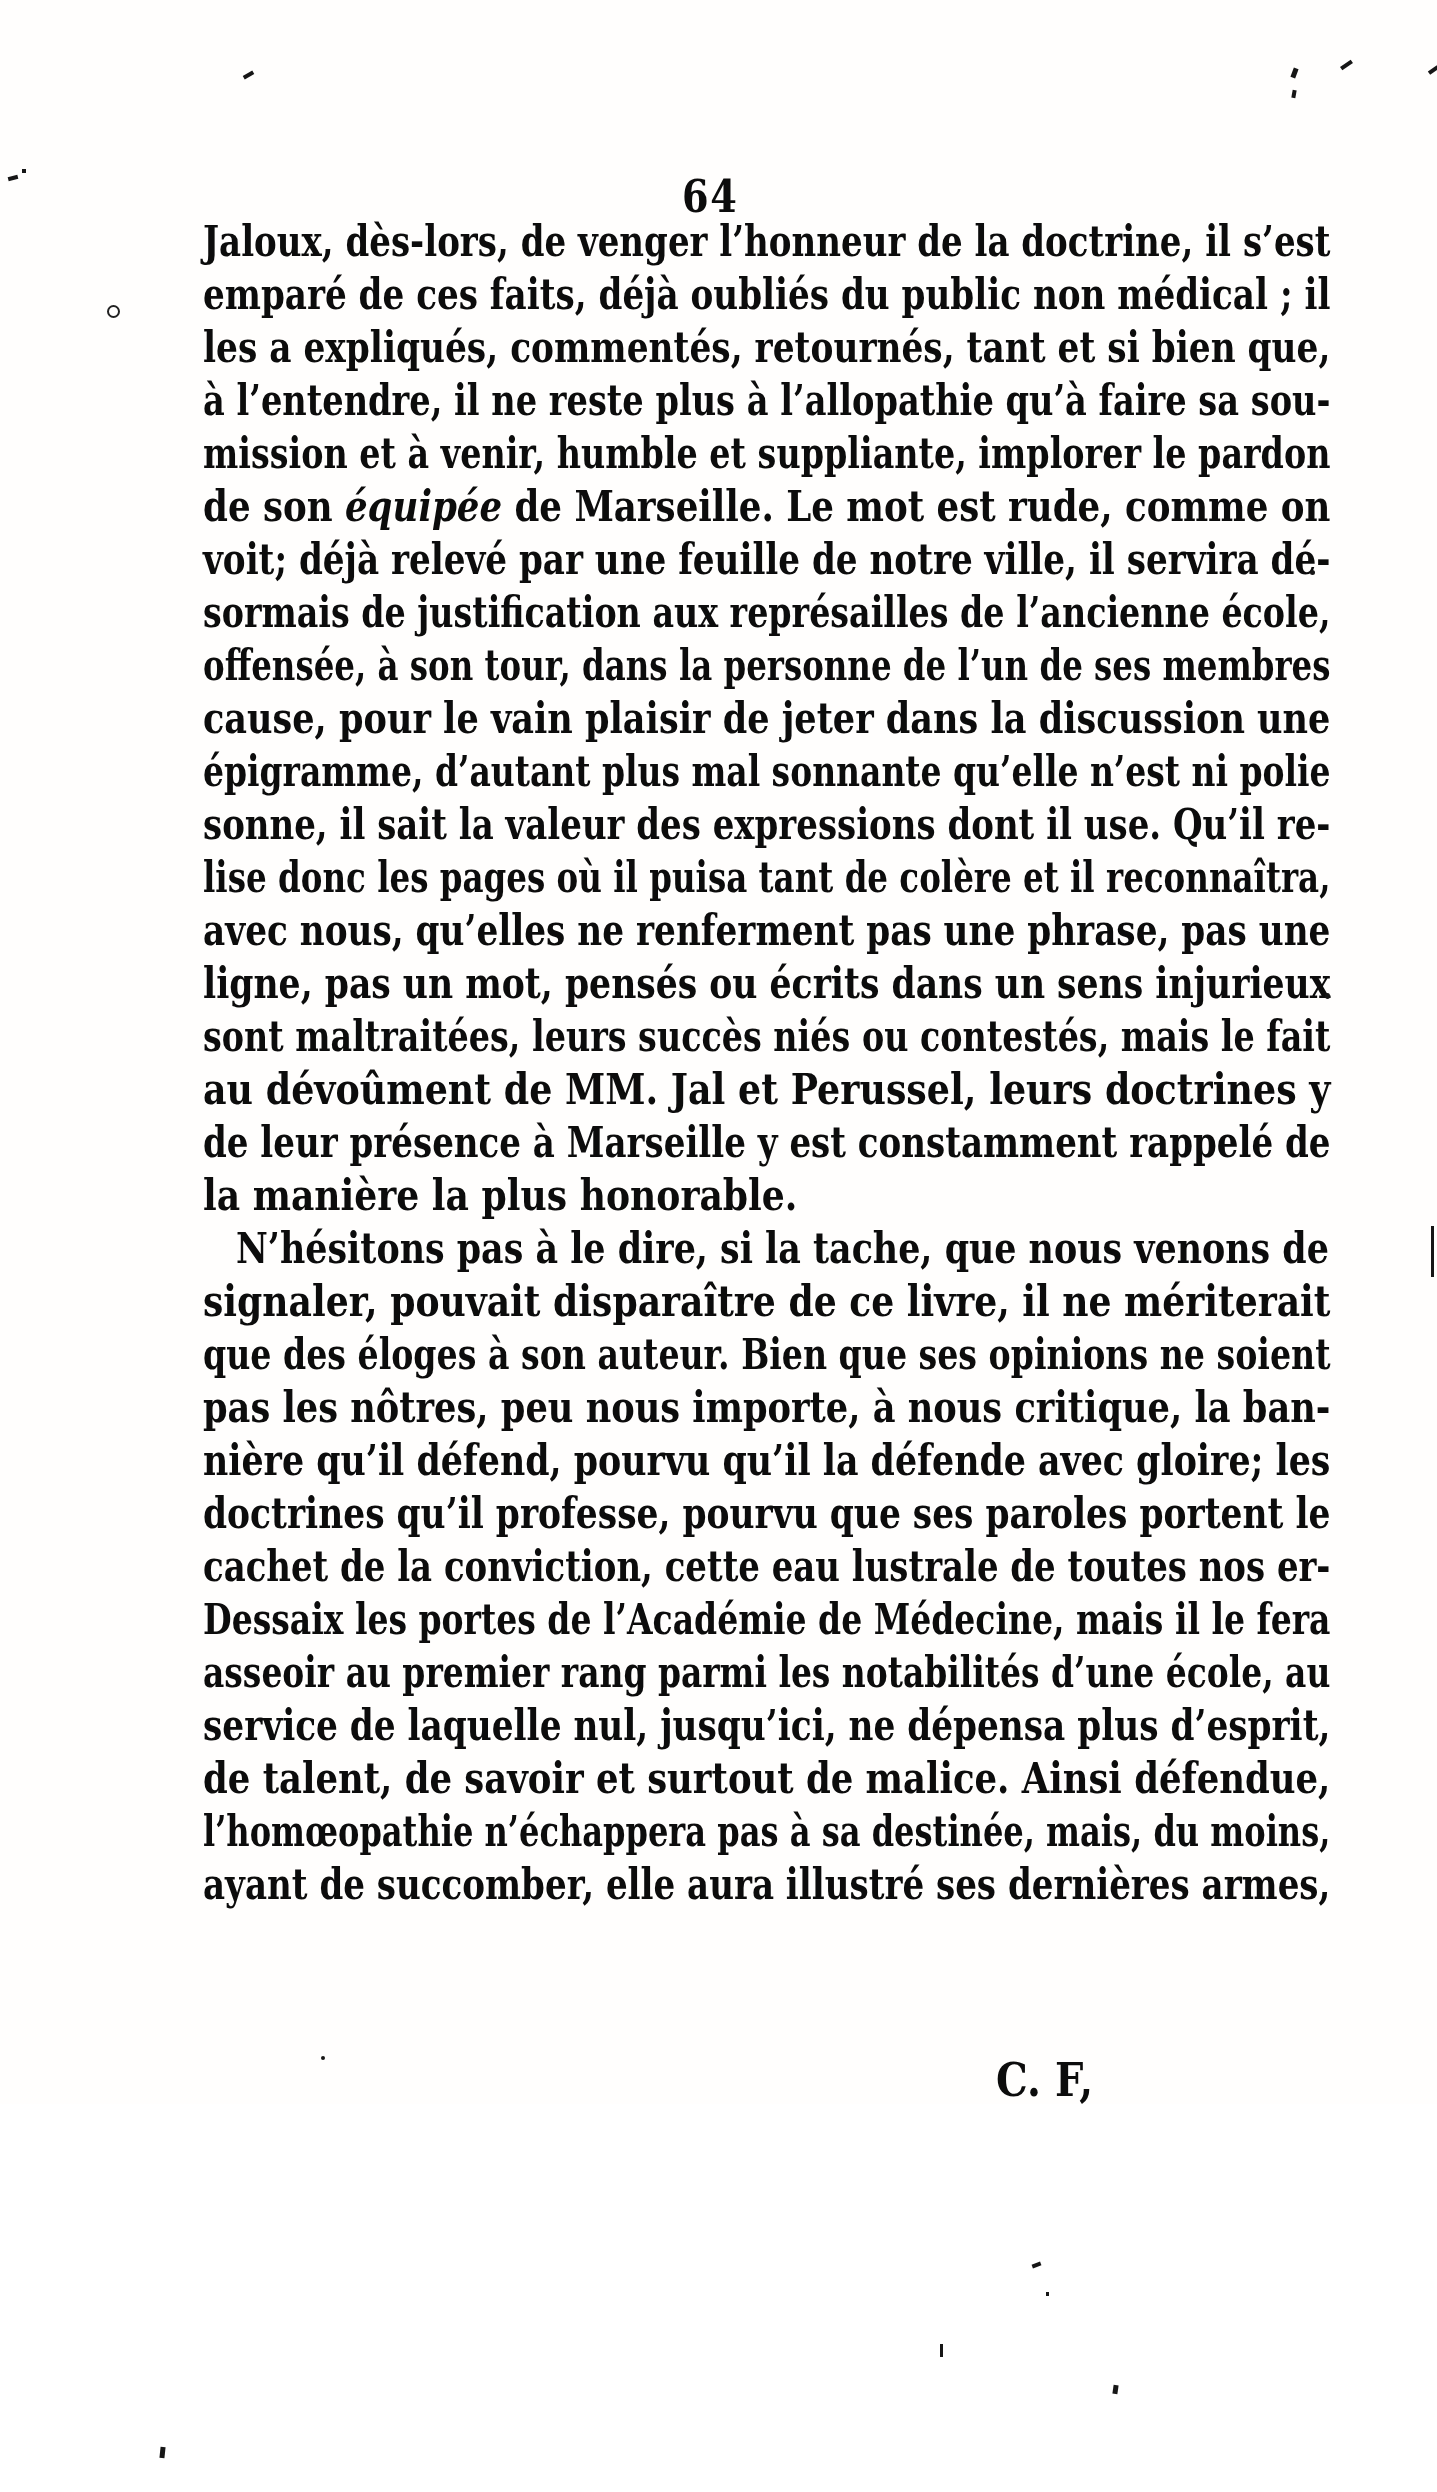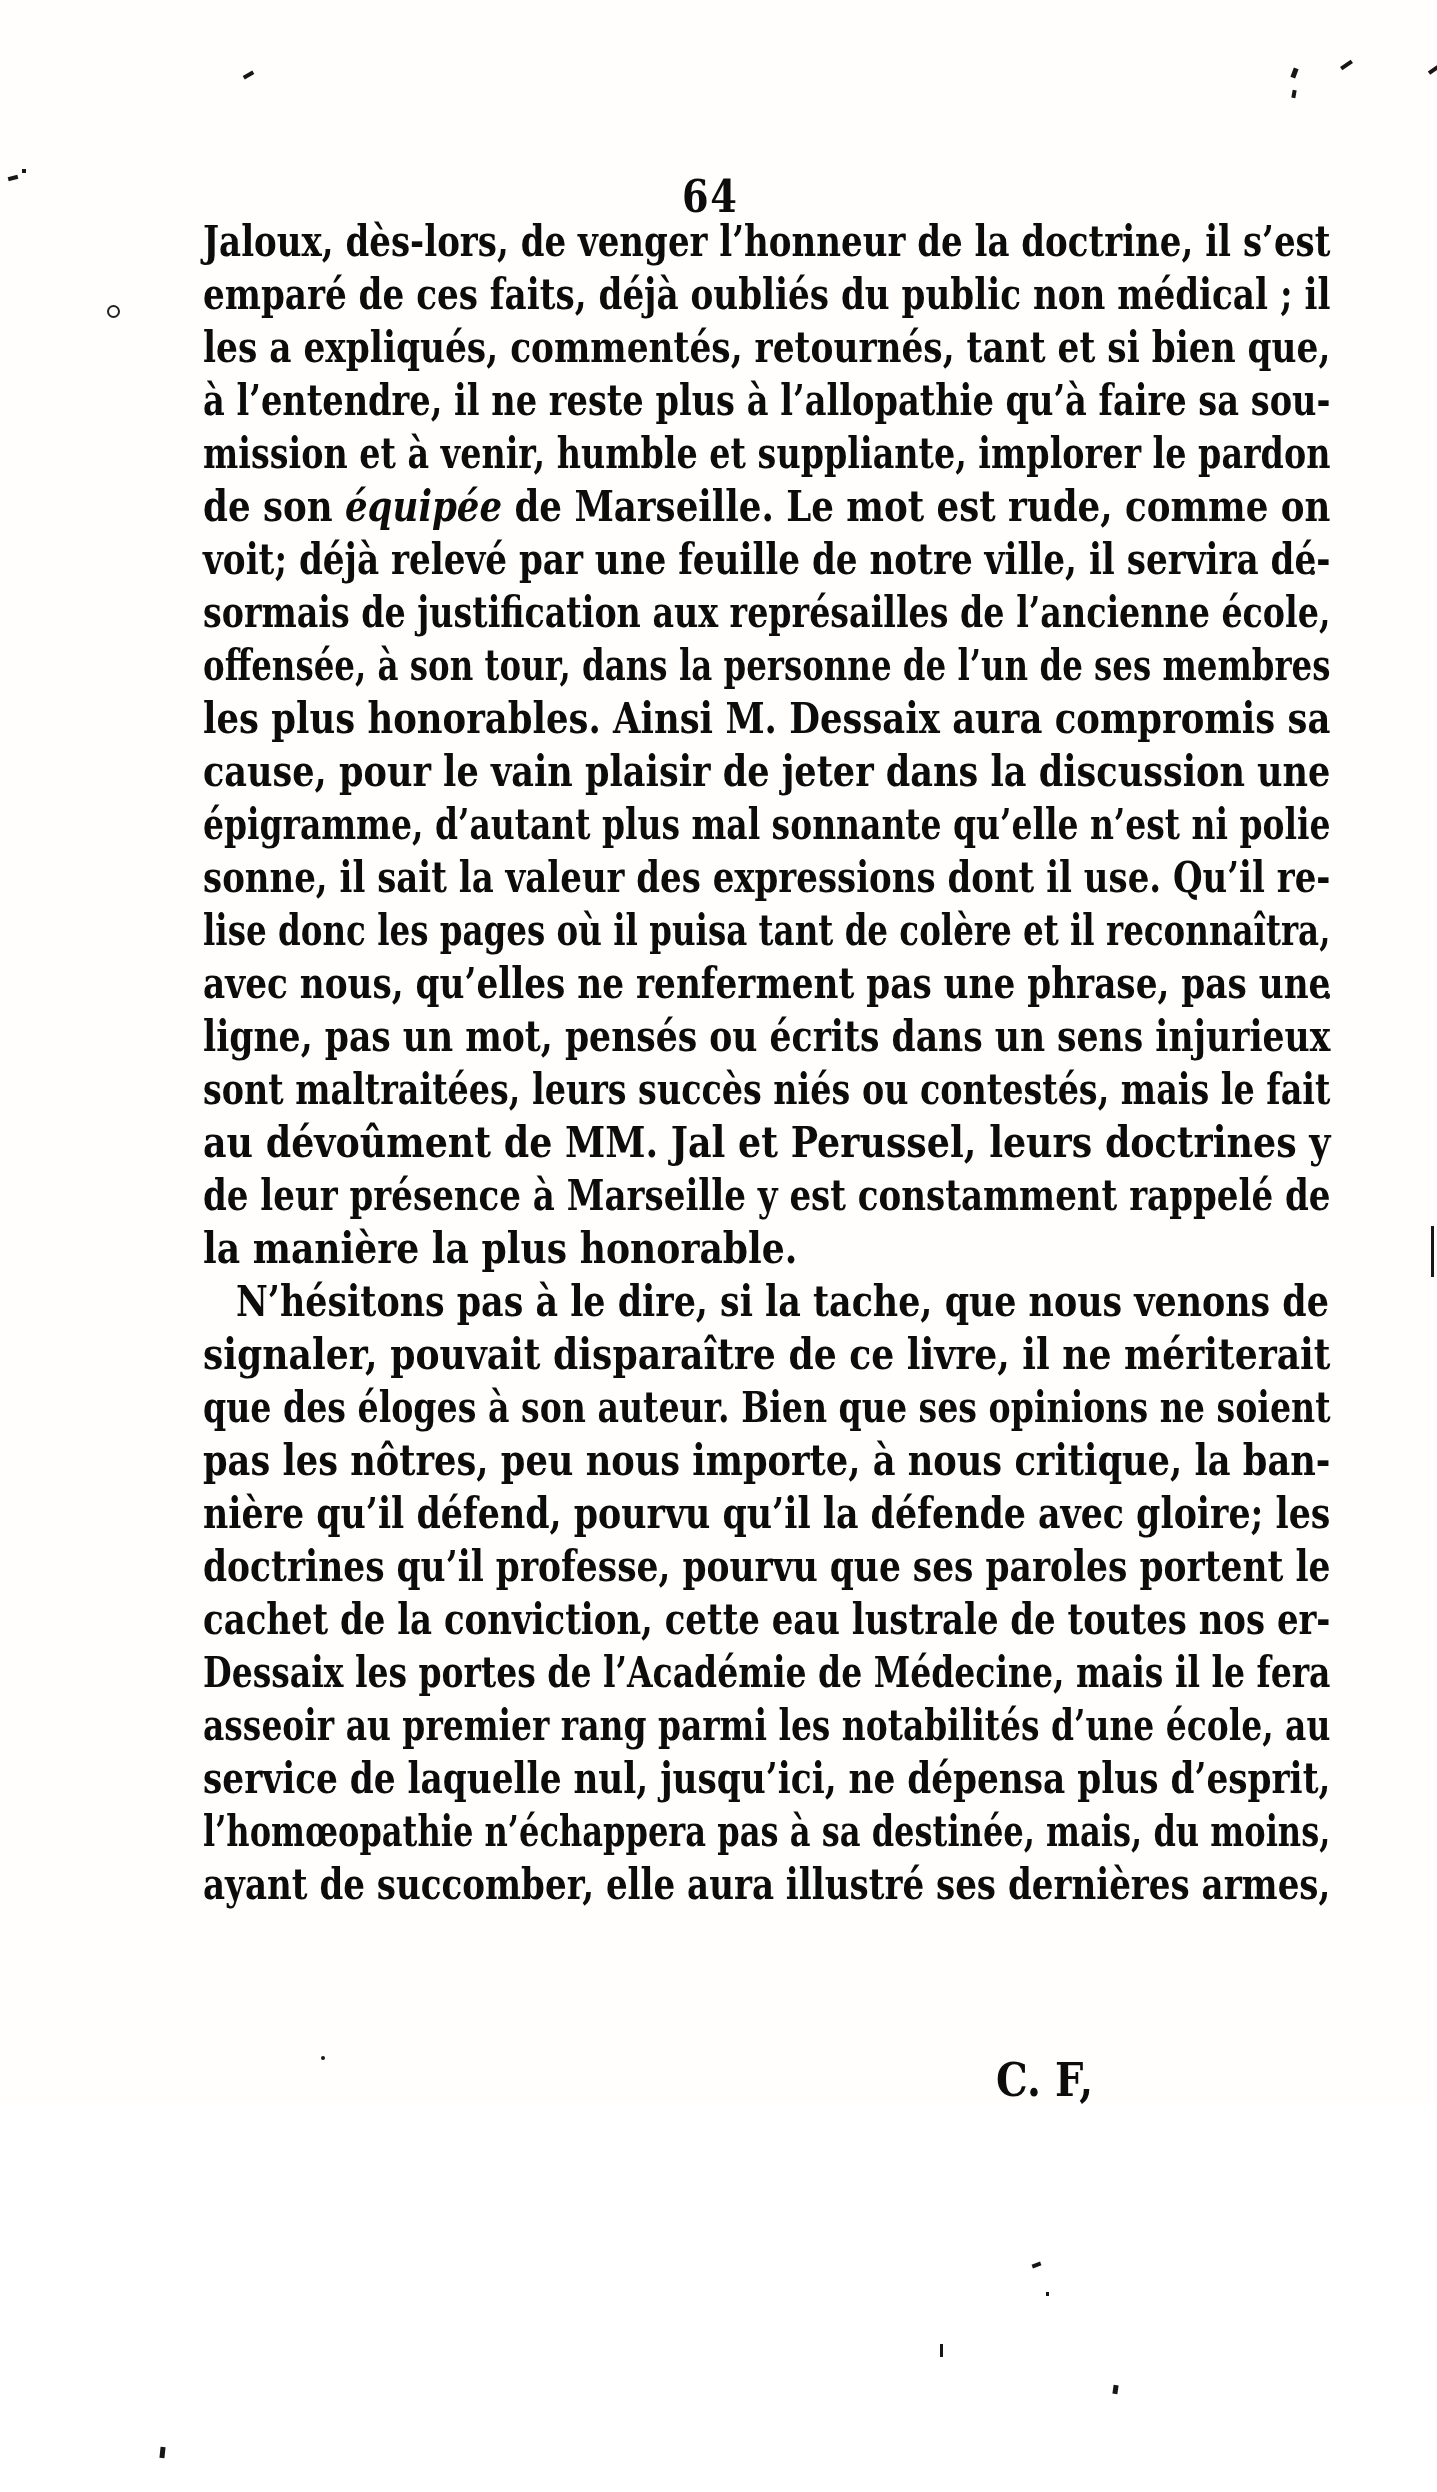--- a/index.html
+++ b/index.html
@@ -51,41 +51,41 @@
   <div class="textcol">
     <div class="line"><span class="fit" style="transform: scaleX(0.7914);">Jaloux, dès-lors, de venger l’honneur de la doctrine, il s’est</span></div>
     <div class="line"><span class="fit" style="transform: scaleX(0.7948);">emparé de ces faits, déjà oubliés du public non médical ; il</span></div>
     <div class="line"><span class="fit" style="transform: scaleX(0.7993);">les a expliqués, commentés, retournés, tant et si bien que,</span></div>
     <div class="line"><span class="fit" style="transform: scaleX(0.7815);">à l’entendre, il ne reste plus à l’allopathie qu’à faire sa sou-</span></div>
     <div class="line"><span class="fit" style="transform: scaleX(0.7758);">mission et à venir, humble et suppliante, implorer le pardon</span></div>
     <div class="line"><span class="fit" style="transform: scaleX(0.8277);"><span>de son </span><i>équipée</i><span> de Marseille. Le mot est rude, comme on</span></span></div>
     <div class="line"><span class="fit" style="transform: scaleX(0.7946);">voit; déjà relevé par une feuille de notre ville, il servira dé-</span></div>
     <div class="line"><span class="fit" style="transform: scaleX(0.7742);">sormais de justification aux représailles de l’ancienne école,</span></div>
     <div class="line"><span class="fit" style="transform: scaleX(0.7541);">offensée, à son tour, dans la personne de l’un de ses membres</span></div>
-    <div class="line"><span class="fit" style="transform: scaleX(0.8233);">les plus honorables. Ainsi M. Dessaix aura compromis sa</span></div>
     <div class="line"><span class="fit" style="transform: scaleX(0.8154);">cause, pour le vain plaisir de jeter dans la discussion une</span></div>
     <div class="line"><span class="fit" style="transform: scaleX(0.7662);">épigramme, d’autant plus mal sonnante qu’elle n’est ni polie</span></div>
     <div class="line"><span class="fit" style="transform: scaleX(0.7905);">sonne, il sait la valeur des expressions dont il use. Qu’il re-</span></div>
     <div class="line"><span class="fit" style="transform: scaleX(0.7559);">lise donc les pages où il puisa tant de colère et il reconnaîtra,</span></div>
     <div class="line"><span class="fit" style="transform: scaleX(0.7972);">avec nous, qu’elles ne renferment pas une phrase, pas une</span></div>
     <div class="line"><span class="fit" style="transform: scaleX(0.8045);">ligne, pas un mot, pensés ou écrits dans un sens injurieux</span></div>
     <div class="line"><span class="fit" style="transform: scaleX(0.7757);">sont maltraitées, leurs succès niés ou contestés, mais le fait</span></div>
     <div class="line"><span class="fit" style="transform: scaleX(0.8461);">au dévoûment de MM. Jal et Perussel, leurs doctrines y</span></div>
     <div class="line"><span class="fit" style="transform: scaleX(0.7922);">de leur présence à Marseille y est constamment rappelé de</span></div>
     <div class="line"><span class="fit avg">la manière la plus honorable.</span></div>
     <div class="line indent"><span class="fit" style="transform: scaleX(0.8103);">N’hésitons pas à le dire, si la tache, que nous venons de</span></div>
     <div class="line"><span class="fit" style="transform: scaleX(0.8397);">signaler, pouvait disparaître de ce livre, il ne mériterait</span></div>
     <div class="line"><span class="fit" style="transform: scaleX(0.7716);">que des éloges à son auteur. Bien que ses opinions ne soient</span></div>
     <div class="line"><span class="fit" style="transform: scaleX(0.8183);">pas les nôtres, peu nous importe, à nous critique, la ban-</span></div>
     <div class="line"><span class="fit" style="transform: scaleX(0.8088);">nière qu’il défend, pourvu qu’il la défende avec gloire; les</span></div>
     <div class="line"><span class="fit" style="transform: scaleX(0.8011);">doctrines qu’il professe, pourvu que ses paroles portent le</span></div>
     <div class="line"><span class="fit" style="transform: scaleX(0.7893);">cachet de la conviction, cette eau lustrale de toutes nos er-</span></div>
     <div class="line"><span class="fit" style="transform: scaleX(0.7677);">Dessaix les portes de l’Académie de Médecine, mais il le fera</span></div>
     <div class="line"><span class="fit" style="transform: scaleX(0.7657);">asseoir au premier rang parmi les notabilités d’une école, au</span></div>
     <div class="line"><span class="fit" style="transform: scaleX(0.7977);">service de laquelle nul, jusqu’ici, ne dépensa plus d’esprit,</span></div>
+    <div class="line"><span class="fit" style="transform: scaleX(0.8238);">de talent, de savoir et surtout de malice. Ainsi défendue,</span></div>
     <div class="line"><span class="fit" style="transform: scaleX(0.7461);">l’homœopathie n’échappera pas à sa destinée, mais, du moins,</span></div>
     <div class="line"><span class="fit" style="transform: scaleX(0.7929);">ayant de succomber, elle aura illustré ses dernières armes,</span></div>
   </div>
 
   <div class="sig">
     <span>C. F,</span>
   </div>
 
   <div class="spk" style="left:1292px;top:68px;width:5px;height:10px;transform:rotate(20deg);"></div>
   <div class="spk" style="left:1340px;top:63px;width:13px;height:4px;transform:rotate(-35deg);"></div>

